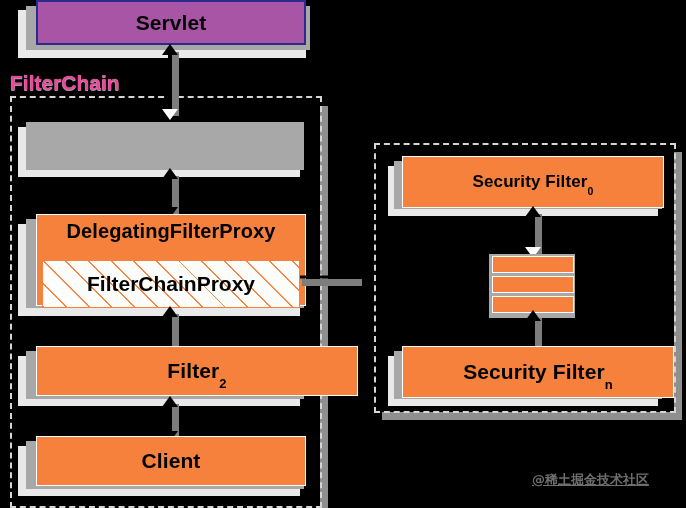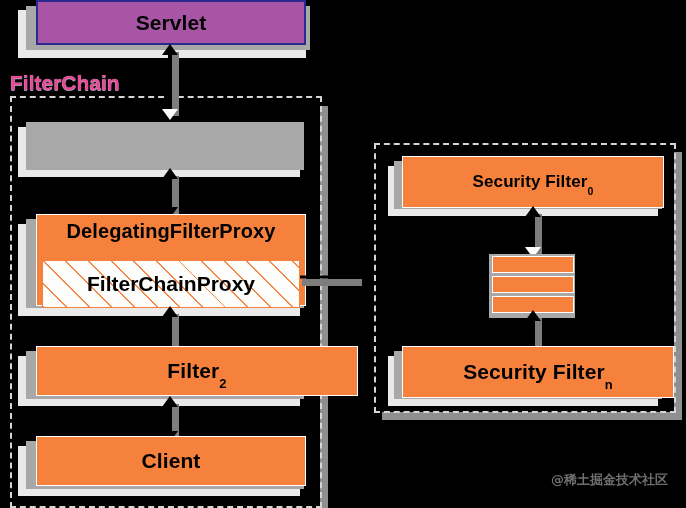--- a/index.html
+++ b/index.html
@@ -188,15 +188,15 @@
     <div class="head-up"></div>
     <div class="head-down-b"></div>
   </div>
 
   <div class="shadow-outer" style="left:388px;top:356px;width:270px;height:50px;"></div>
   <div class="shadow-inner" style="left:394px;top:351px;width:268px;height:48px;"></div>
   <div class="box orange" style="left:402px;top:346px;width:272px;height:52px;font-size:21px;">
     <span class="lbl"><span>Security Filter</span><span class="sub">n</span></span>
   </div>
 
-  <div class="watermark" style="left:551px;top:471px;">@稀土掘金技术社区</div>
+  <div class="watermark" style="left:532px;top:471px;text-decoration:underline;">@稀土掘金技术社区</div>
 
 </div>
 
 </body></html>

